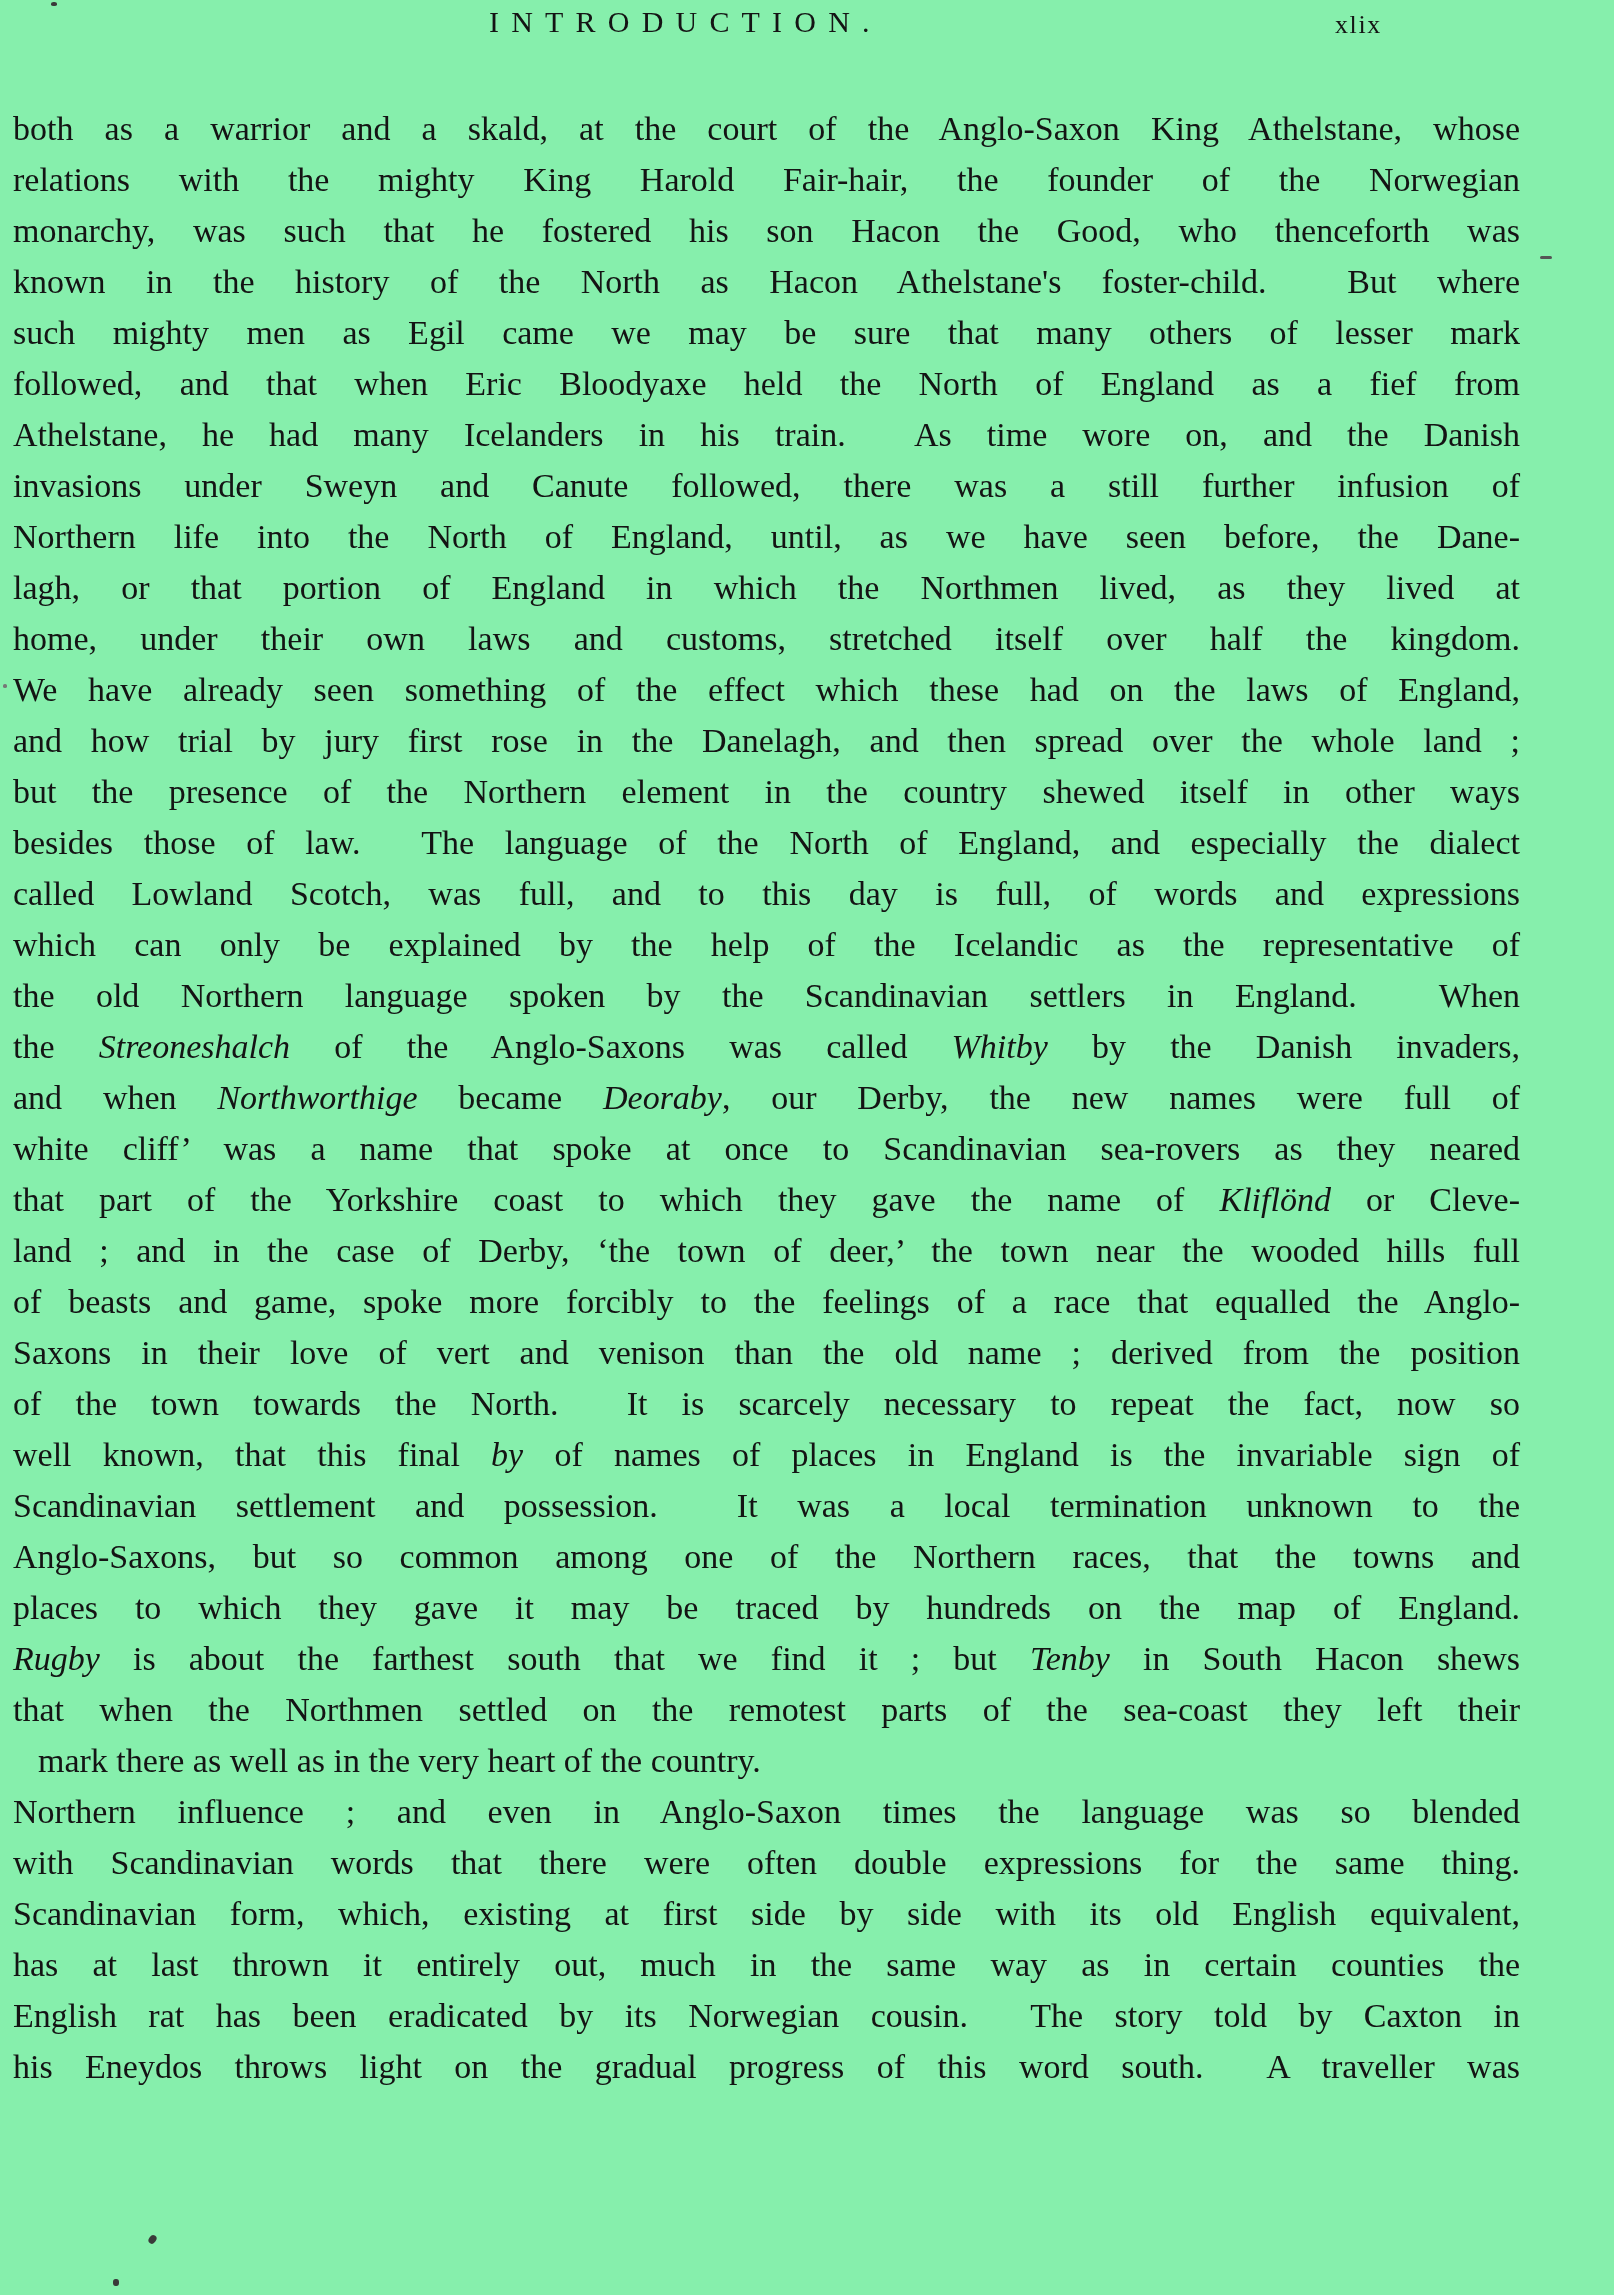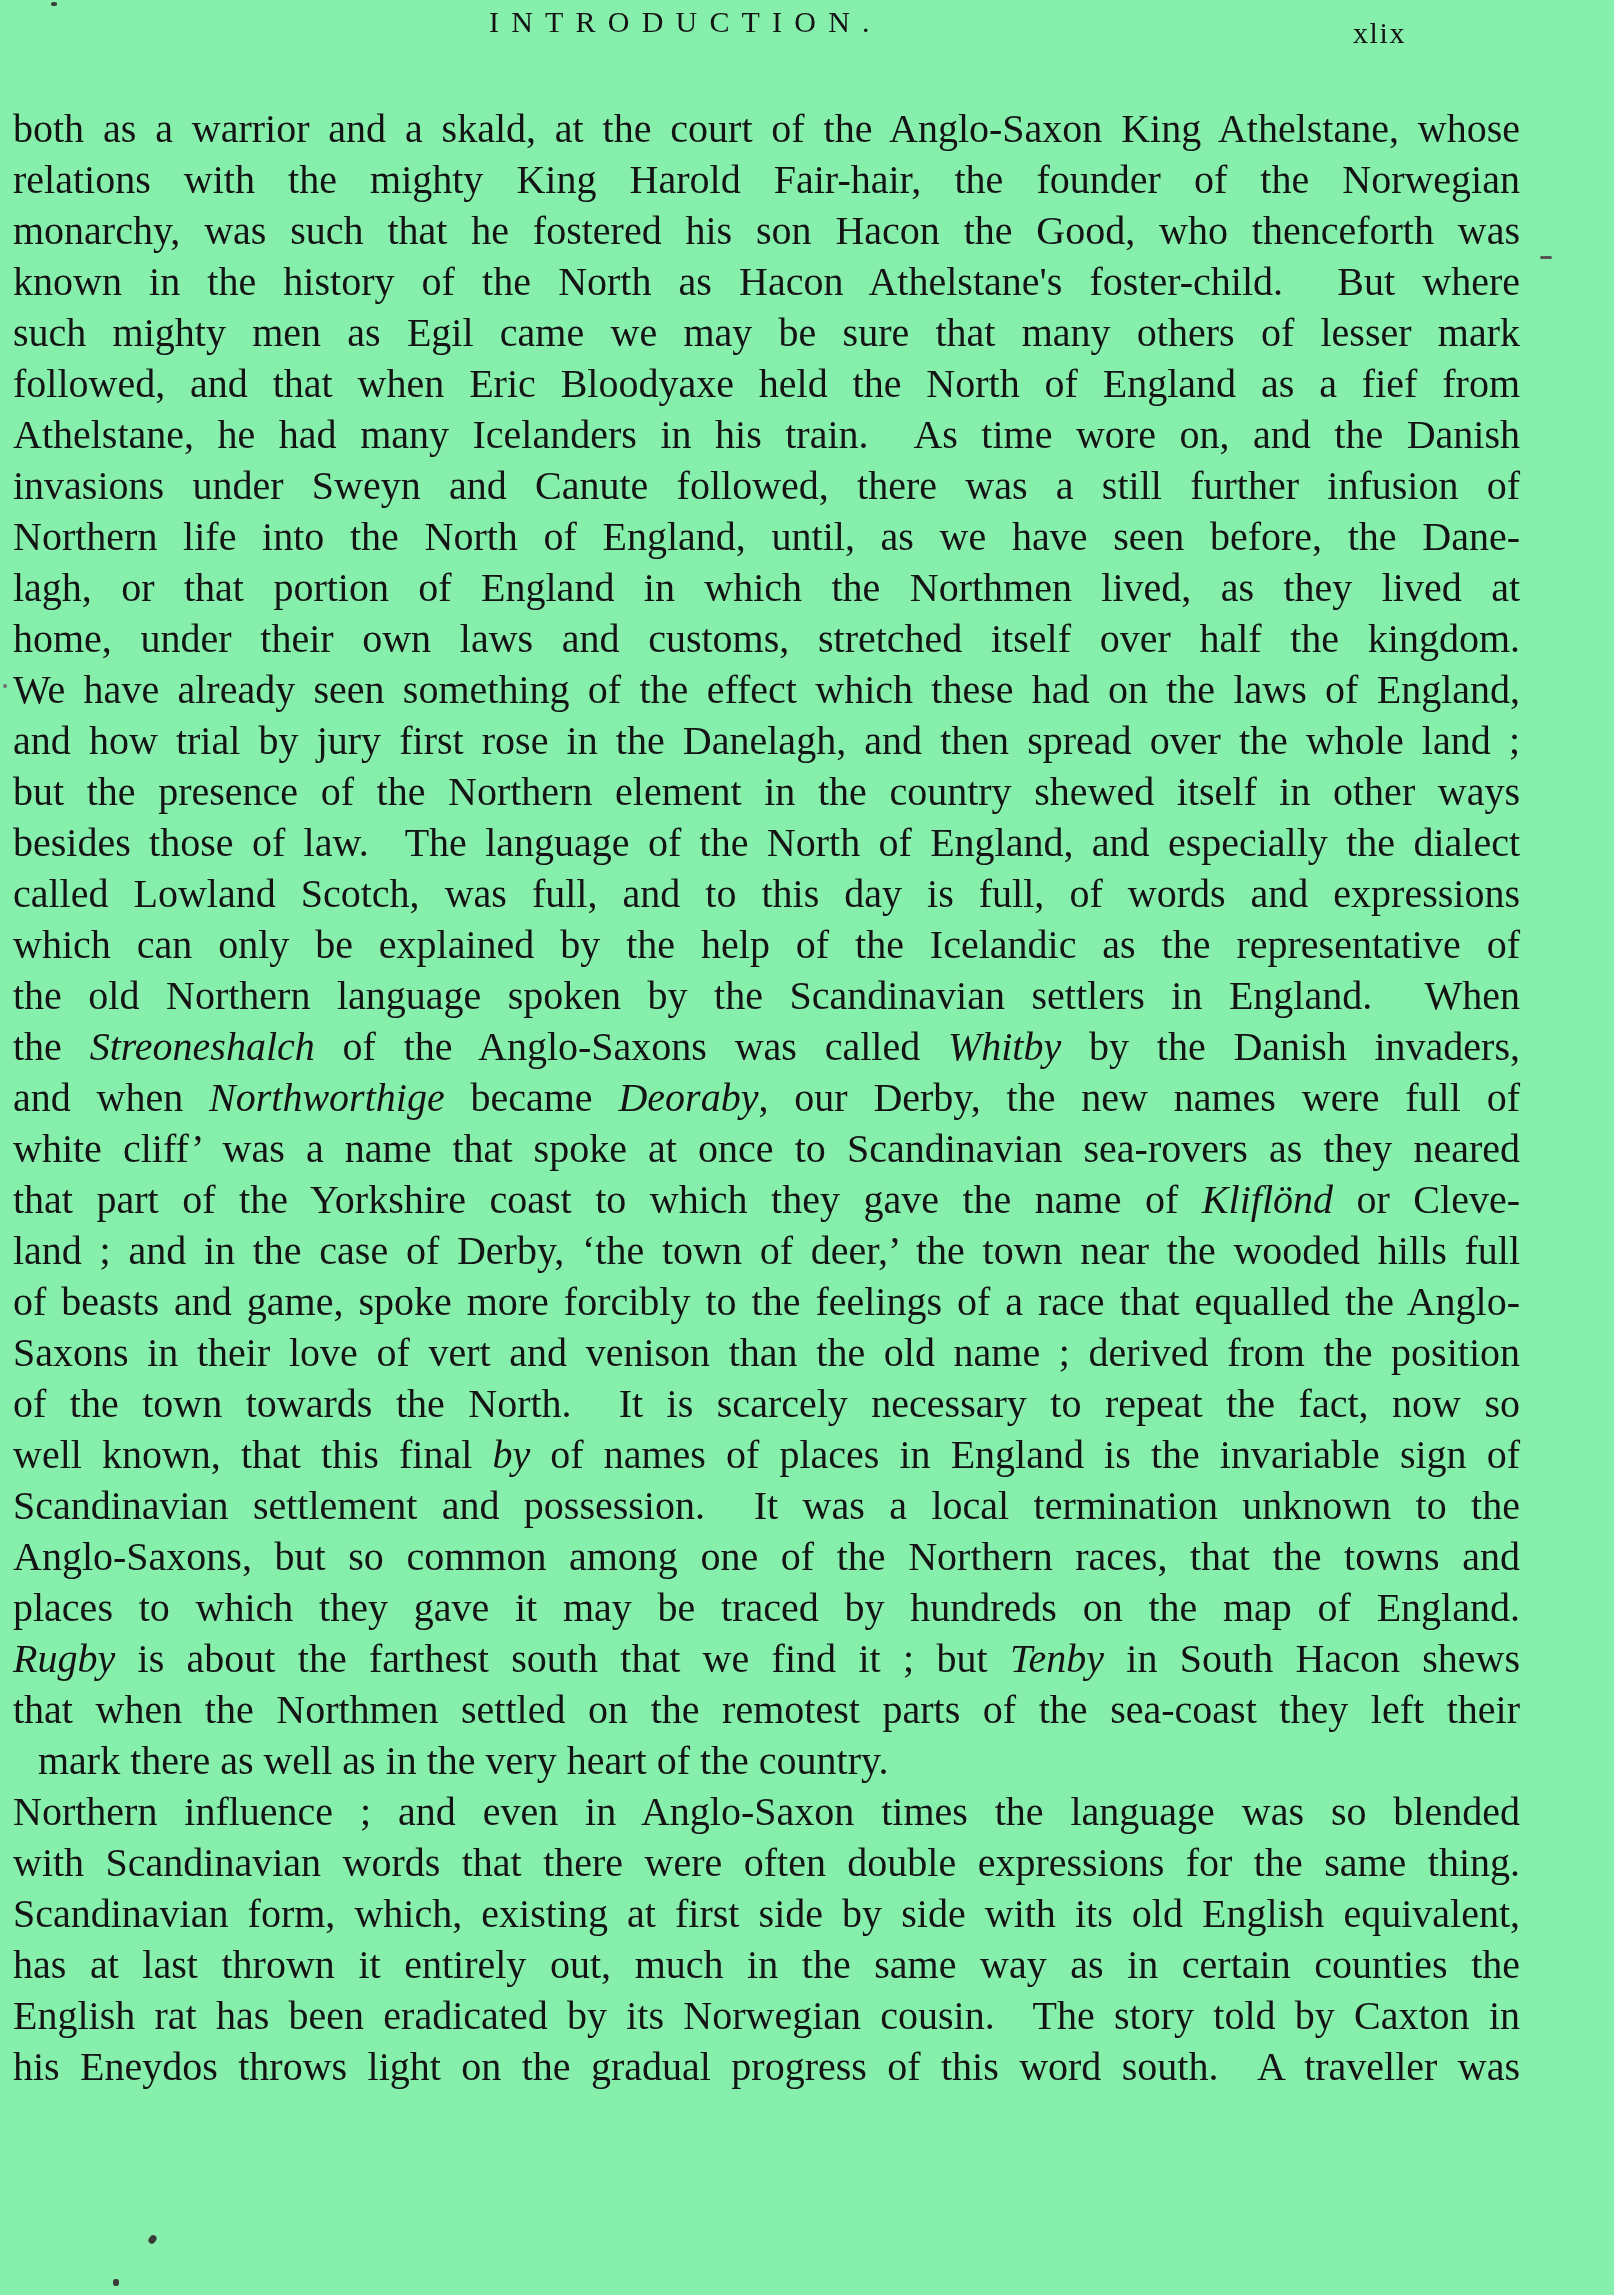--- a/index.html
+++ b/index.html
@@ -19,32 +19,31 @@
   .running-title {
     position: absolute;
     top: 4.9px;
     left: 489px;
     font-size: 30px;
     letter-spacing: 12.2px;
     white-space: nowrap;
   }
   .folio {
     position: absolute;
-    top: 16px;
+    top: 10px;
     left: 1335px;
-    font-size: 30px;
+    font-size: 26px;
     letter-spacing: 1.6px;
-    margin-left: 18px;
   }
   .body-text {
     position: absolute;
     top: 103px;
     left: 13px;
     width: 1507px;
-    font-size: 40px;
+    font-size: 34px;
     line-height: 51px;
   }
   .line {
     height: 51px;
     text-align: justify;
     text-align-last: justify;
     text-justify: inter-word;
   }
   .line.para-end {
     text-align-last: left;

